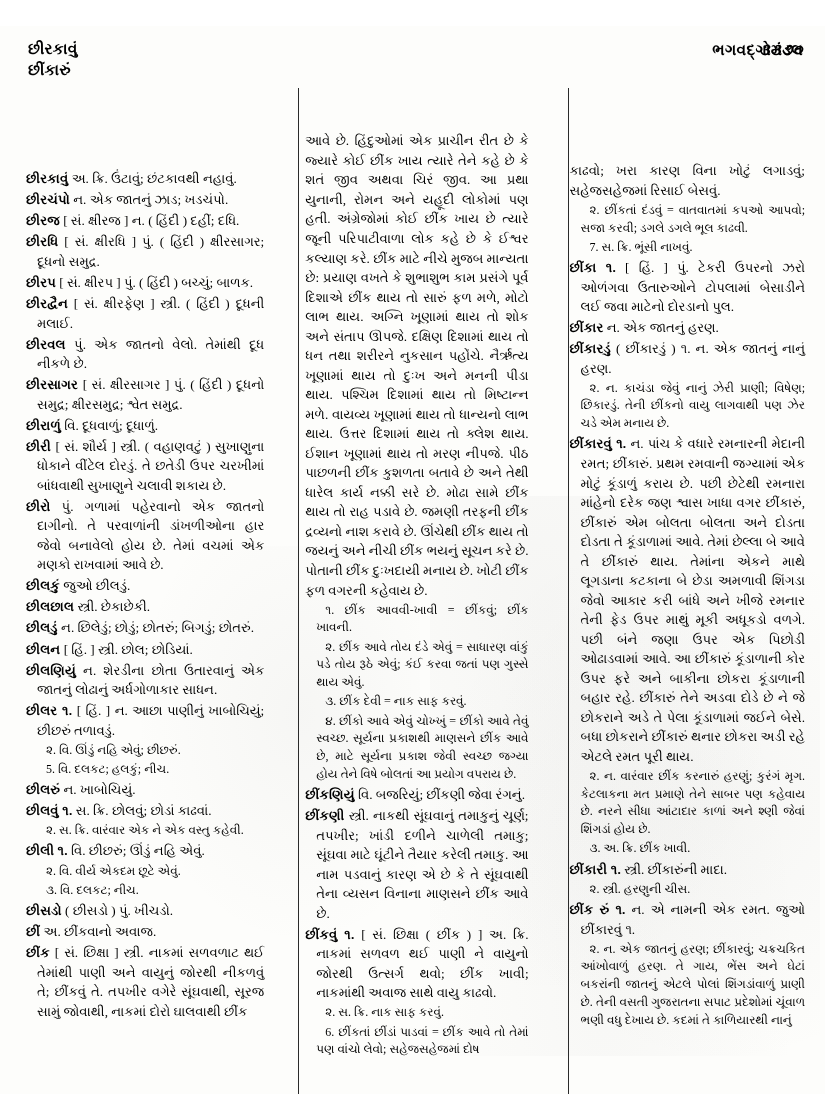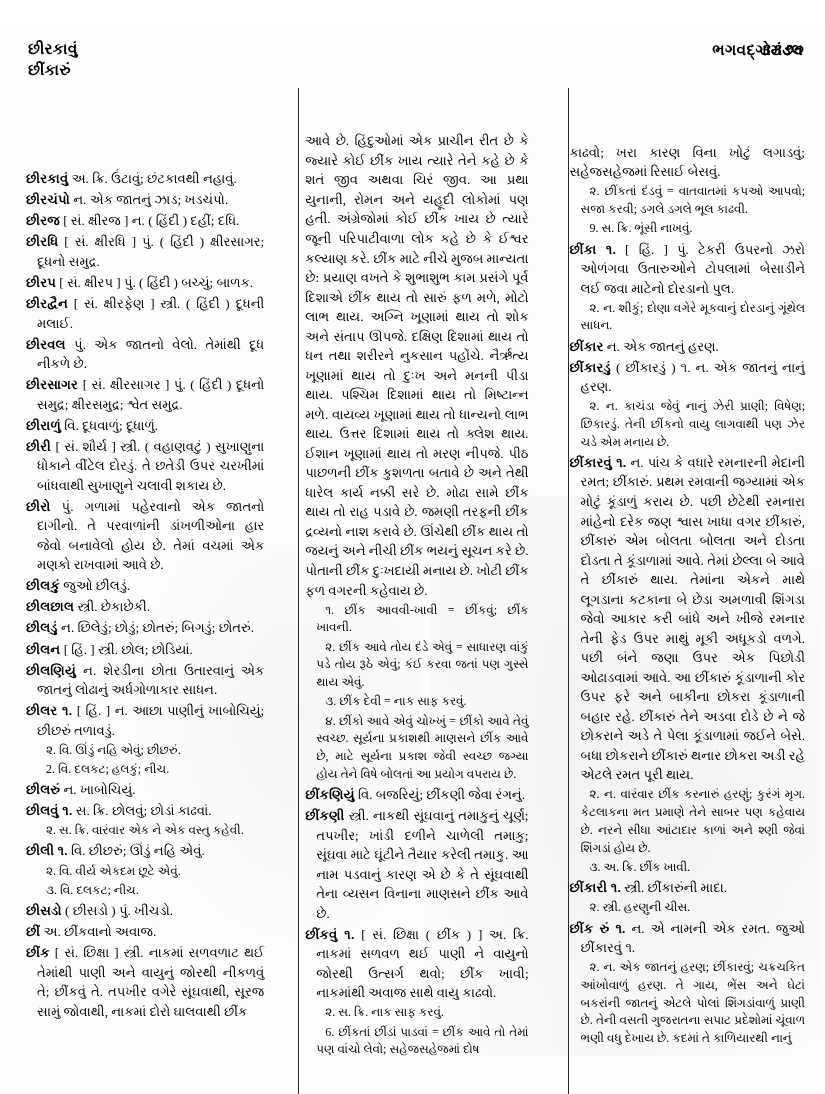--- a/index.html
+++ b/index.html
@@ -165,21 +165,21 @@
         <p class="entry"><span class="hw">છીરાળું</span><span> વિ. દૂધવાળું; દૂધાળું.</span></p>
         <p class="entry"><span class="hw">છીરી</span><span> [ સં. શૌર્ય ] સ્ત્રી. ( વહાણવટું ) સુખાણુના ધોકાને વીંટેલ દોરડું. તે છતેડી ઉપર ચરખીમાં બાંધવાથી સુખાણુને ચલાવી શકાય છે.</span></p>
         <p class="entry"><span class="hw">છીરો</span><span> પું. ગળામાં પહેરવાનો એક જાતનો દાગીનો. તે પરવાળાંની ડાંખળીઓના હાર જેવો બનાવેલો હોય છે. તેમાં વચમાં એક મણકો રાખવામાં આવે છે.</span></p>
         <p class="entry"><span class="hw">છીલકું</span><span> જુઓ છીલડું.</span></p>
         <p class="entry"><span class="hw">છીલછાલ</span><span> સ્ત્રી. છેકાછેકી.</span></p>
         <p class="entry"><span class="hw">છીલડું</span><span> ન. છિલેડું; છોડું; છોતરું; બિગડું; છોતરું.</span></p>
         <p class="entry"><span class="hw">છીલન</span><span> [ હિં. ] સ્ત્રી. છોલ; છોડિયાં.</span></p>
         <p class="entry"><span class="hw">છીલણિયું</span><span> ન. શેરડીના છોતા ઉતારવાનું એક જાતનું લોઢાનું અર્ધગોળાકાર સાધન.</span></p>
         <p class="entry"><span class="hw">છીલર ૧.</span><span> [ હિં. ] ન. આછા પાણીનું ખાબોચિયું; છીછરું તળાવડું.</span></p>
         <p class="sense">૨. વિ. ઊંડું નહિ એવું; છીછરું.</p>
-        <p class="sense">2. વિ. દલકટ; હલકું; નીચ.</p>
+        <p class="sense">5. વિ. દલકટ; હલકું; નીચ.</p>
         <p class="entry"><span class="hw">છીલરું</span><span> ન. ખાબોચિયું.</span></p>
         <p class="entry"><span class="hw">છીલવું ૧.</span><span> સ. ક્રિ. છોલવું; છોડાં કાઢવાં.</span></p>
         <p class="sense">૨. સ. ક્રિ. વારંવાર એક ને એક વસ્તુ કહેવી.</p>
         <p class="entry"><span class="hw">છીલી ૧.</span><span> વિ. છીછરું; ઊંડું નહિ એવું.</span></p>
         <p class="sense">૨. વિ. વીર્ય એકદમ છૂટે એવું.</p>
         <p class="sense">૩. વિ. દલકટ; નીચ.</p>
         <p class="entry"><span class="hw">છીસડો</span><span> ( છીસડો ) પું. ખીચડો.</span></p>
         <p class="entry"><span class="hw">છીં</span><span> અ. છીંકવાનો અવાજ.</span></p>
         <p class="entry"><span class="hw">છીંક</span><span> [ સં. છિક્ષા ] સ્ત્રી. નાકમાં સળવળાટ થઈ તેમાંથી પાણી અને વાયુનું જોરથી નીકળવું તે; છીંકવું તે. તપખીર વગેરે સૂંઘવાથી, સૂરજ સામું જોવાથી, નાકમાં દોરો ઘાલવાથી છીંક</span></p>
       </div>
@@ -191,23 +191,22 @@
         <p class="sense">૪. છીંકો આવે એવું ચોખ્ખું = છીંકો આવે તેવું સ્વચ્છ. સૂર્યના પ્રકાશથી માણસને છીંક આવે છે, માટે સૂર્યના પ્રકાશ જેવી સ્વચ્છ જગ્યા હોય તેને વિષે બોલતાં આ પ્રયોગ વપરાય છે.</p>
         <p class="entry"><span class="hw">છીંકણિયું</span><span> વિ. બજરિયું; છીંકણી જેવા રંગનું.</span></p>
         <p class="entry"><span class="hw">છીંકણી</span><span> સ્ત્રી. નાકથી સૂંઘવાનું તમાકુનું ચૂર્ણ; તપખીર; ખાંડી દળીને ચાળેલી તમાકુ; સૂંઘવા માટે ઘૂંટીને તૈયાર કરેલી તમાકુ. આ નામ પડવાનું કારણ એ છે કે તે સૂંઘવાથી તેના વ્યસન વિનાના માણસને છીંક આવે છે.</span></p>
         <p class="entry"><span class="hw">છીંકવું ૧.</span><span> [ સં. છિક્ષા ( છીંક ) ] અ. ક્રિ. નાકમાં સળવળ થઈ પાણી ને વાયુનો જોરથી ઉત્સર્ગ થવો; છીંક ખાવી; નાકમાંથી અવાજ સાથે વાયુ કાઢવો.</span></p>
         <p class="sense">૨. સ. ક્રિ. નાક સાફ કરવું.</p>
         <p class="sense">6. છીંકતાં છીંડાં પાડવાં = છીંક આવે તો તેમાં પણ વાંચો લેવો; સહેજસહેજમાં દોષ</p>
       </div>
     <div class="col col-3" id="col-2">
         <p class="para">કાઢવો; ખરા કારણ વિના ખોટું લગાડવું; સહેજસહેજમાં રિસાઈ બેસવું.</p>
         <p class="sense">૨. છીંકતાં દંડવું = વાતવાતમાં કપઓ આપવો; સજા કરવી; ડગલે ડગલે ભૂલ કાઢવી.</p>
-        <p class="sense">9. સ. ક્રિ. ભૂંસી નાખવું.</p>
+        <p class="sense">7. સ. ક્રિ. ભૂંસી નાખવું.</p>
         <p class="entry"><span class="hw">છીંકા ૧.</span><span> [ હિં. ] પું. ટેકરી ઉપરનો ઝરો ઓળંગવા ઉતારુઓને ટોપલામાં બેસાડીને લઈ જવા માટેનો દોરડાનો પુલ.</span></p>
-        <p class="sense">૨. ન. શીકું; દોણા વગેરે મૂકવાનું દોરડાનું ગૂંથેલ સાધન.</p>
         <p class="entry"><span class="hw">છીંકાર</span><span> ન. એક જાતનું હરણ.</span></p>
         <p class="entry"><span class="hw">છીંકારડું</span><span> ( છીંકારડું ) ૧. ન. એક જાતનું નાનું હરણ.</span></p>
         <p class="sense">૨. ન. કાચંડા જેવું નાનું ઝેરી પ્રાણી; વિષેણ; છિકારડું. તેની છીંકનો વાયુ લાગવાથી પણ ઝેર ચડે એમ મનાય છે.</p>
         <p class="entry"><span class="hw">છીંકારવું ૧.</span><span> ન. પાંચ કે વધારે રમનારની મેદાની રમત; છીંકારું. પ્રથમ રમવાની જગ્યામાં એક મોટું કૂંડાળું કરાય છે. પછી છેટેથી રમનારા માંહેનો દરેક જણ શ્વાસ ખાધા વગર છીંકારું, છીંકારું એમ બોલતા બોલતા અને દોડતા દોડતા તે કૂંડાળામાં આવે. તેમાં છેલ્લા બે આવે તે છીંકારું થાય. તેમાંના એકને માથે લૂગડાના કટકાના બે છેડા અમળાવી શિંગડા જેવો આકાર કરી બાંધે અને ખીજે રમનાર તેની ફેડ ઉપર માથું મૂકી અધૂકડો વળગે. પછી બંને જણા ઉપર એક પિછોડી ઓઢાડવામાં આવે. આ છીંકારું કૂંડાળાની કોર ઉપર ફરે અને બાકીના છોકરા કૂંડાળાની બહાર રહે. છીંકારું તેને અડવા દોડે છે ને જે છોકરાને અડે તે પેલા કૂંડાળામાં જઈને બેસે. બધા છોકરાને છીંકારું થનાર છોકરા અડી રહે એટલે રમત પૂરી થાય.</span></p>
         <p class="sense">૨. ન. વારંવાર છીંક કરનારું હરણું; કુરંગં મૃગ. કેટલાકના મત પ્રમાણે તેને સાબર પણ કહેવાય છે. નરને સીધા આંટાદાર કાળાં અને શ્ણી જેવાં શિંગડાં હોય છે.</p>
         <p class="sense">૩. અ. ક્રિ. છીંક ખાવી.</p>
         <p class="entry"><span class="hw">છીંકારી ૧.</span><span> સ્ત્રી. છીંકારુંની માદા.</span></p>
         <p class="sense">૨. સ્ત્રી. હરણુની ચીસ.</p>
         <p class="entry"><span class="hw">છીંક રું ૧.</span><span> ન. એ નામની એક રમત. જુઓ છીંકારવું ૧.</span></p>
         <p class="sense">૨. ન. એક જાતનું હરણ; છીંકારવું; ચક્રચકિત આંખોવાળું હરણ. તે ગાય, ભેંસ અને ઘેટાં બકરાંની જાતનું એટલે પોલાં શિંગડાંવાળું પ્રાણી છે. તેની વસતી ગુજરાતના સપાટ પ્રદેશોમાં ચૂંવાળ ભણી વધુ દેખાય છે. કદમાં તે કાળિયારથી નાનું</p>

